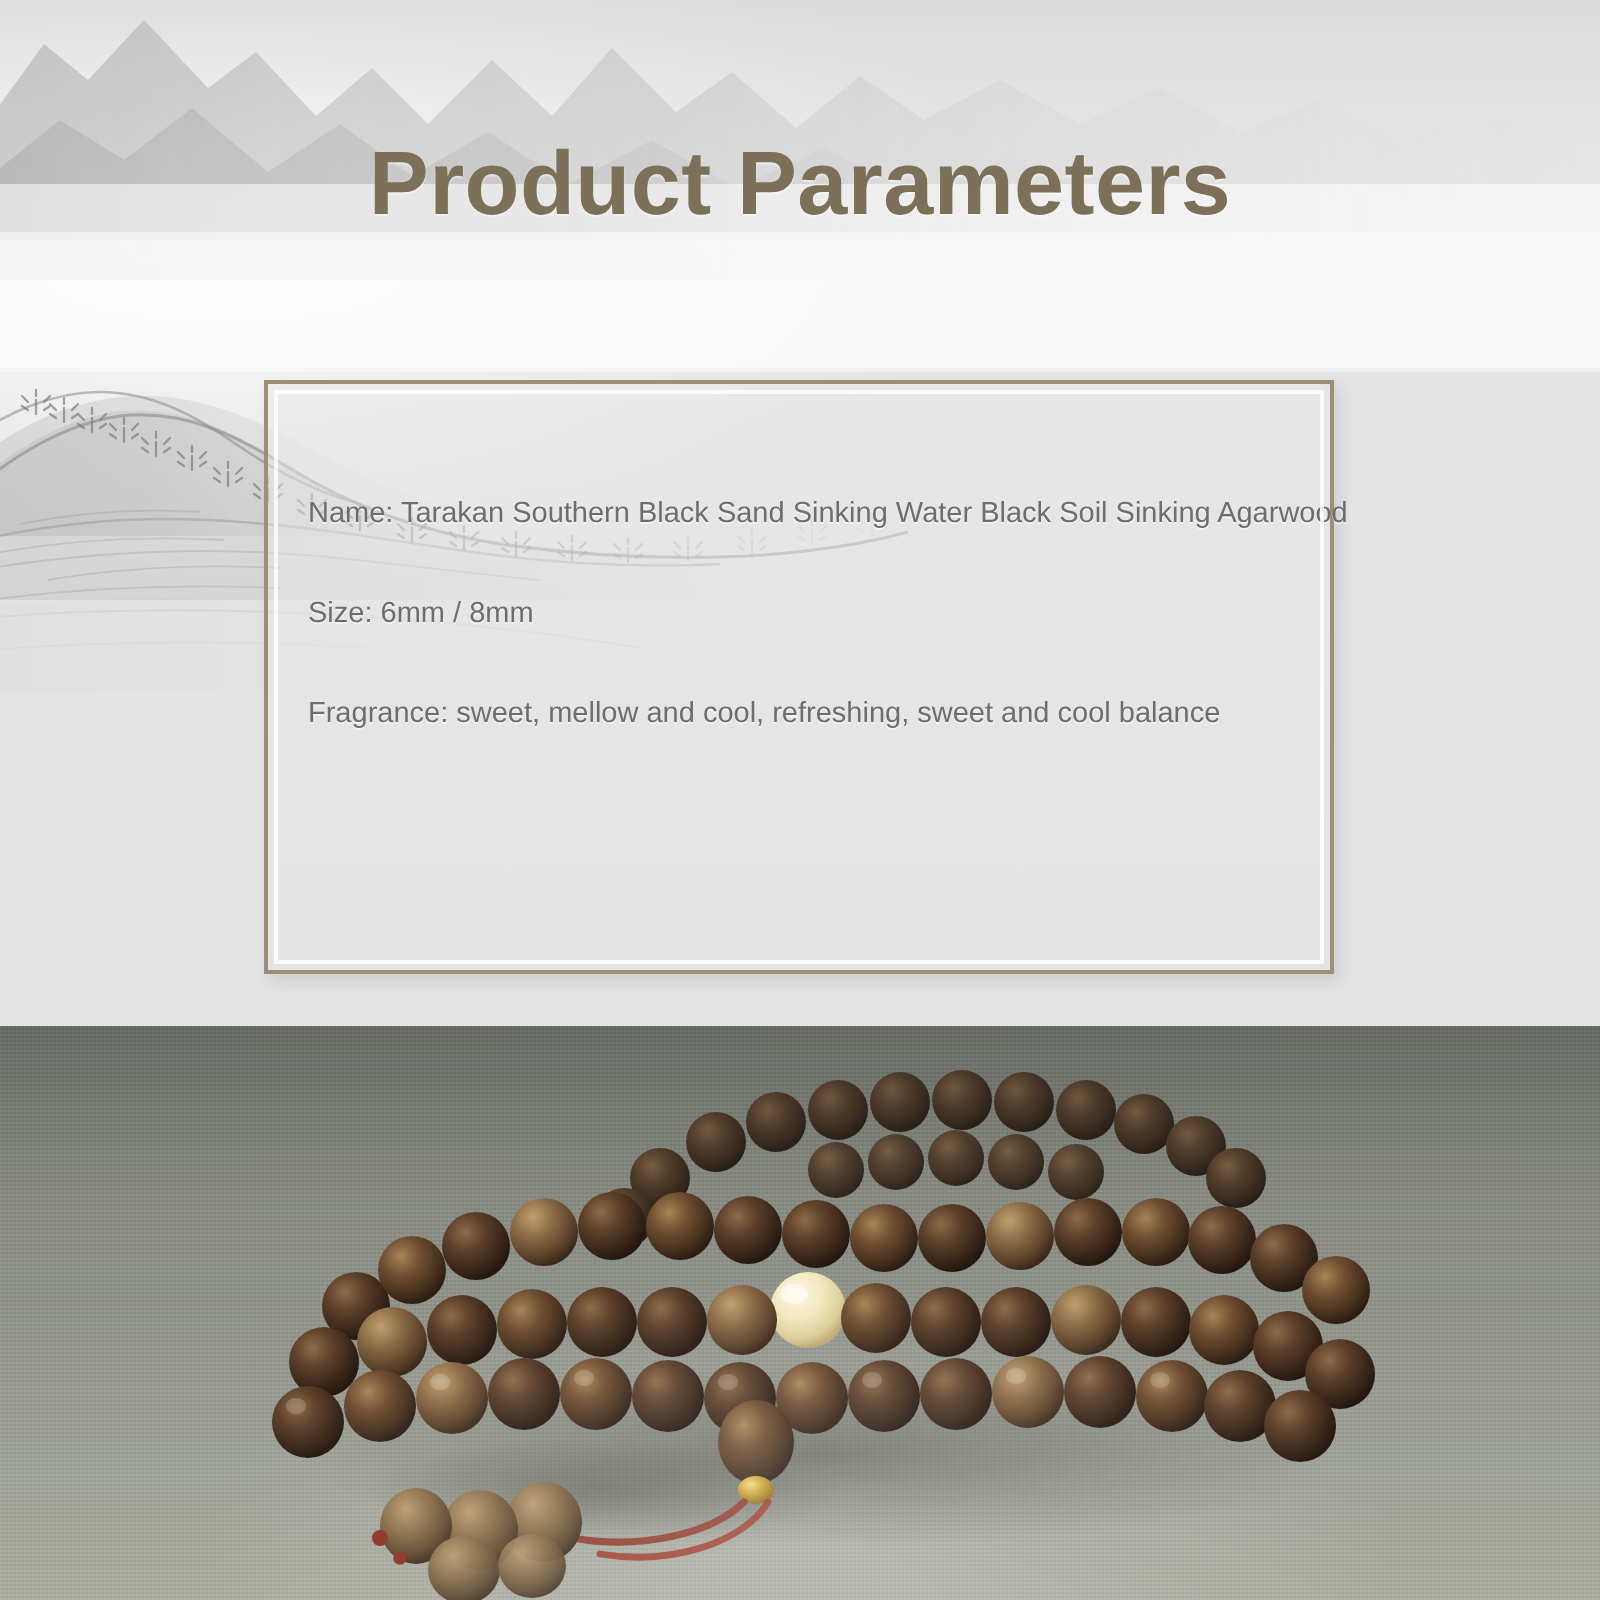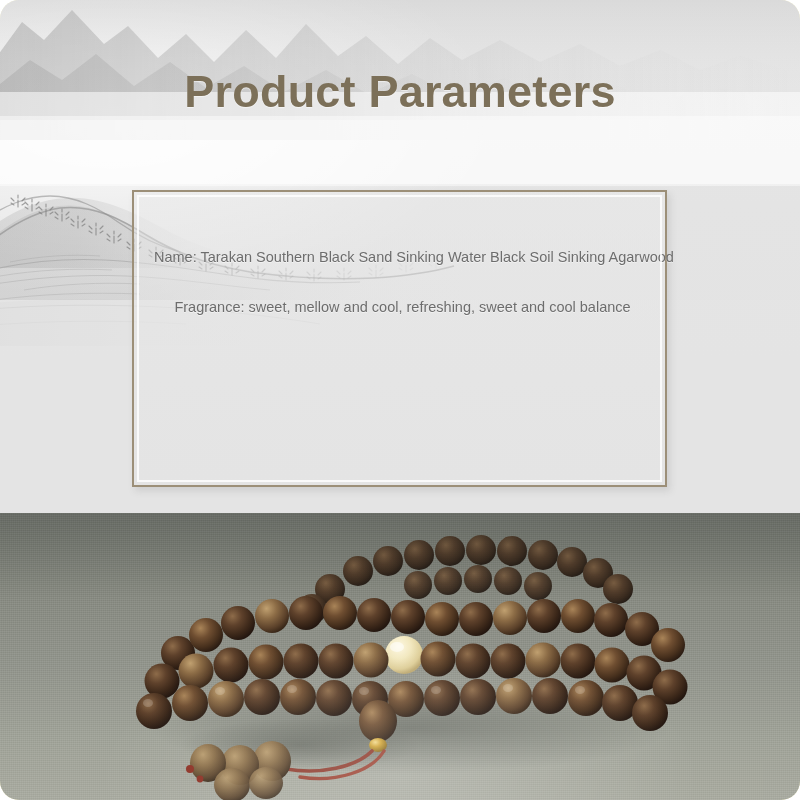--- a/index.html
+++ b/index.html
@@ -11,21 +11,20 @@
     font-family: "Liberation Sans", sans-serif;
     -webkit-font-smoothing: antialiased;
   }
 
   #page {
     position: relative;
     width: 800px;
     height: 800px;
     overflow: hidden;
     background: #fef9c3;
-    border-radius: 19px;
   }
 
   
   #params-section {
     position: absolute;
     left: 0; top: 0;
     width: 800px;
     height: 513px;
     overflow: hidden;
     background:
@@ -88,21 +87,21 @@
   }
   .spec-row {
     font-size: 14.5px;
     line-height: 18px;
     color: #6d6d6d;
     margin-bottom: 32px;
     white-space: nowrap;
     font-family: "Liberation Sans", sans-serif;
     text-shadow: 0 1px 0 rgba(255,255,255,0.5);
   }
-  .spec-row:last-child { margin-bottom: 0; text-align: center; }
+  .spec-row:last-child { margin-bottom: 0; }
 
   
   #photo-section {
     position: absolute;
     left: 0;
     top: 513px;
     width: 800px;
     height: 287px;
     overflow: hidden;
     background:
@@ -279,20 +278,21 @@
       </g>
 
       <rect x="0" y="300" width="800" height="213" fill="#e6e6e6" opacity="0.55"></rect>
     </svg>
 
     <div id="title">Product Parameters</div>
 
     <div id="spec-box">
       <ul id="spec-list">
         <li class="spec-row">Name: Tarakan Southern Black Sand Sinking Water Black Soil Sinking Agarwood</li>
+        <li class="spec-row">Size: 6mm / 8mm</li>
         <li class="spec-row">Fragrance: sweet, mellow and cool, refreshing, sweet and cool balance</li>
       </ul>
     </div>
   </div>
 
   <div id="photo-section">
     <div id="photo-texture"></div>
 
     <svg id="mala-art" viewBox="0 0 800 287" preserveAspectRatio="none" xmlns="http://www.w3.org/2000/svg">
       <defs>

